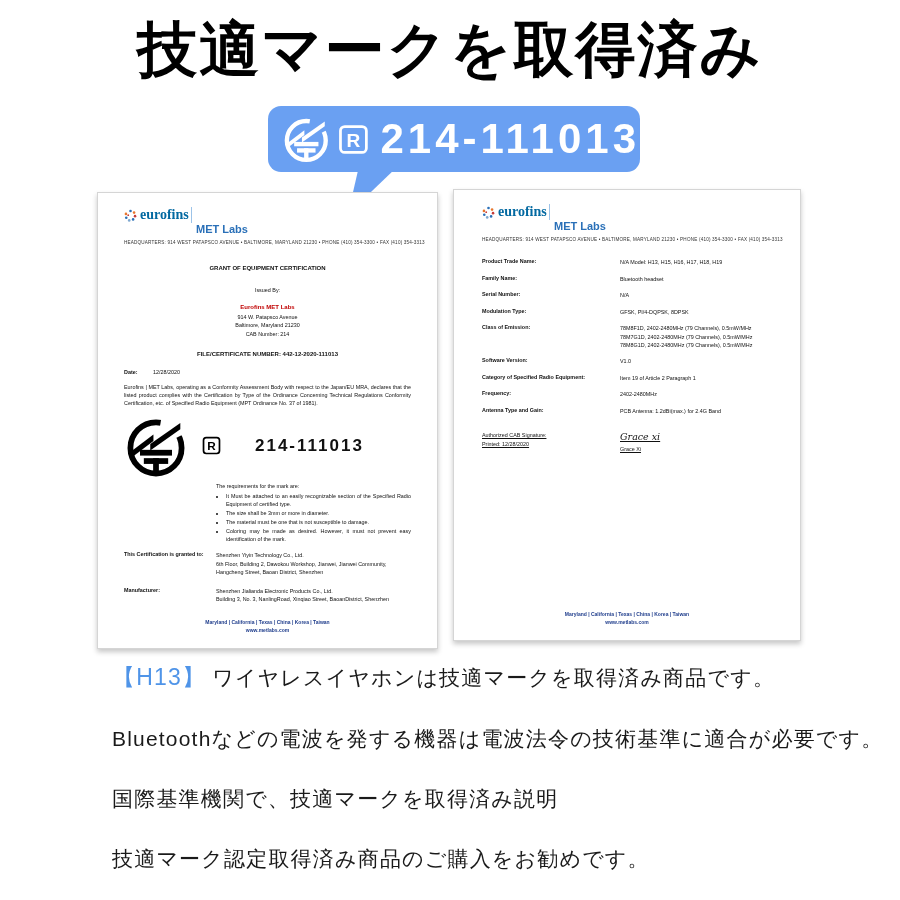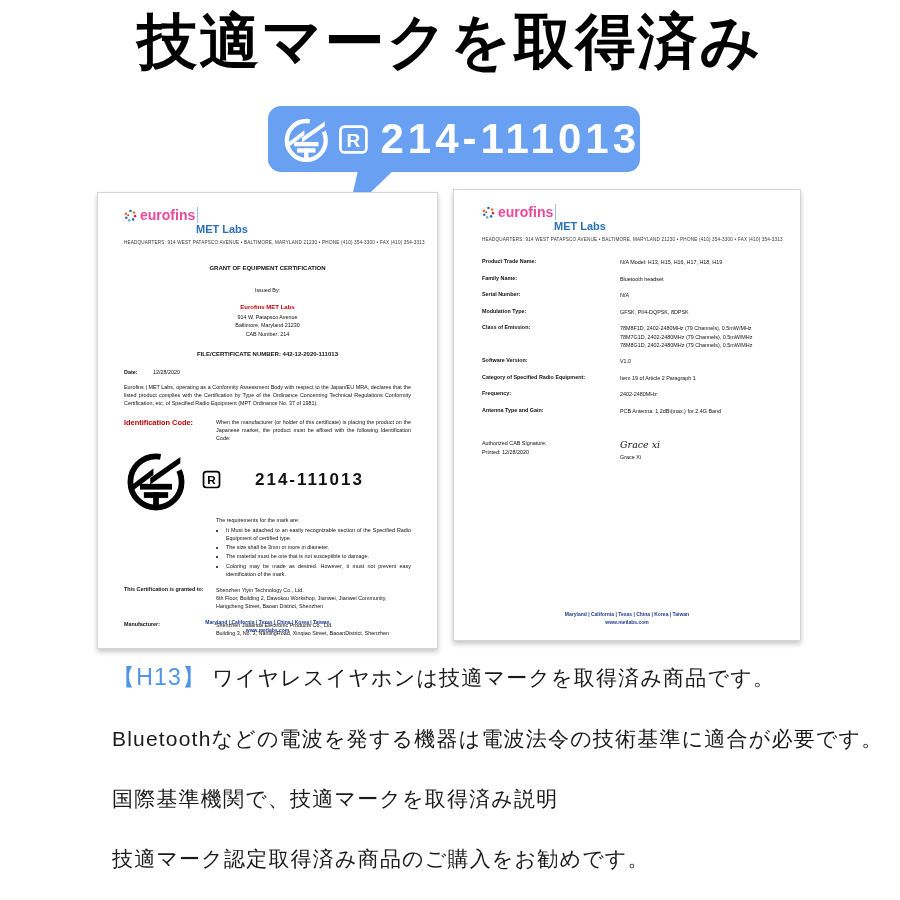--- a/index.html
+++ b/index.html
@@ -1,20 +1,20 @@
 <!DOCTYPE html>
 <html><head>
 <meta charset="utf-8">
 <style>
   html,body{margin:0;padding:0;background:#fff;}
   .page{position:relative;width:900px;height:900px;background:#fff;overflow:hidden;
         font-family:"Liberation Sans",sans-serif;color:#000;}
 
   
-  .main-title{position:absolute;top:2px;left:0;width:100%;text-align:center;
+  .main-title{position:absolute;top:10px;left:0;width:100%;text-align:center;
     font-size:60px;font-weight:900;letter-spacing:2px;color:#000;}
 
   
   .badge{position:absolute;left:268px;top:106px;width:372px;height:66px;
     background:#6aa0f2;border-radius:13px;display:flex;align-items:center;padding-left:14px;box-sizing:border-box;}
   .badge-tail{position:absolute;left:80px;top:62px;width:48px;height:46px;background:#6aa0f2;
     clip-path:polygon(0 100%,22% 0,100% 0);}
   .badge .giteki{width:52px;height:52px;color:#fff;}
   .badge .rbox{width:33px;height:33px;color:#fff;margin-left:7px;}
   .badge-code{color:#fff;font-size:42px;font-weight:bold;letter-spacing:4px;margin-left:12px;white-space:nowrap;}
@@ -22,21 +22,21 @@
   
   .cert{position:absolute;background:#fff;border:1px solid #d5d5d5;
     box-shadow:0 3px 5px rgba(0,0,0,.22);box-sizing:border-box;font-size:5.4px;color:#111;}
   .cert-left{left:97px;top:192px;width:341px;height:457px;padding:14px 26px 10px 26px;}
   .cert-right{left:453px;top:189px;width:348px;height:452px;padding:14px 28px 10px 28px;}
 
   
   .logo{display:inline-block;line-height:1;}
   .logo-top{display:flex;align-items:center;}
   .logo-dots{width:13px;height:13px;margin-right:3px;}
-  .logo-brand{font-size:14px;font-weight:bold;color:#ec4899;letter-spacing:0;}
+  .logo-brand{font-size:14px;font-weight:bold;color:#0369a1;letter-spacing:0;font-family:Liberation Serif, serif;}
   .logo-bar{display:inline-block;width:1px;height:16px;background:#9cc3e8;margin-left:2px;}
   .logo-lab{font-size:11px;font-weight:bold;color:#2a70b8;margin-left:72px;margin-top:1px;}
   .hq-line{margin-top:5px;font-size:4.6px;color:#333;letter-spacing:.2px;white-space:nowrap;}
 
   
   .doc-title{text-align:center;font-weight:bold;font-size:6px;margin-top:20px;}
   .issued-label{text-align:center;font-size:5.4px;margin-top:16px;}
   .issuer{text-align:center;margin-top:10px;line-height:1.6;}
   .issuer .red{color:#c00000;font-weight:bold;font-size:6px;}
   .file-number{text-align:center;font-weight:bold;font-size:6px;margin-top:12px;}
@@ -58,21 +58,21 @@
   .grant-body{line-height:1.55;text-align:left;}
   .mfr-block{margin-top:10px;}
   .cert-footer{position:absolute;bottom:14px;left:0;width:100%;text-align:center;
     color:#1f3d8c;font-weight:bold;font-size:5px;line-height:1.6;}
 
   
   .spec{margin-top:16px;}
   .spec-row{display:flex;margin-bottom:8.5px;}
   .spec-label{font-weight:bold;width:138px;flex:none;}
   .spec-value{line-height:1.5;}
-  .sig-block{display:flex;margin-top:24px;}
+  .sig-block{display:flex;margin-top:16px;text-decoration:underline;}
   .sig-left{width:138px;flex:none;line-height:1.7;}
   .sig-right{position:relative;}
   .sig-script{font-family:"DejaVu Serif",serif;font-style:italic;font-size:9.5px;}
   .sig-name{margin-top:4px;}
 
   
   .notes{position:absolute;left:112px;top:662px;width:700px;color:#1a1a1a;}
   .note-line{font-size:21px;letter-spacing:1.2px;margin-bottom:32px;white-space:nowrap;}
   .note-tag{color:#4f94e8;font-weight:normal;font-size:23px;margin-right:6px;}
 
@@ -145,24 +145,20 @@
       <div>Baltimore, Maryland 21230</div>
       <div>CAB Number: 214</div>
     </div>
     <div class="file-number">FILE/CERTIFICATE NUMBER: 442-12-2020-111013</div>
     <div class="date-row">
       <b>Date:</b>
       <span>12/28/2020</span>
     </div>
     <div class="declaration">Eurofins | MET Labs, operating as a Conformity Assessment Body with respect to the Japan/EU MRA, declares that the listed product complies with the Certification by Type of the Ordinance Concerning Technical Regulations Conformity Certification, etc. of Specified Radio Equipment (MPT Ordinance No. 37 of 1981).</div>
 
-    <div class="idcode-row">
-      <div class="idcode-label">Identification Code:</div>
-      <div class="idcode-note">When the manufacturer (or holder of this certificate) is placing the product on the Japanese market, the product must be affixed with the following Identification Code:</div>
-    </div>
 
     <div class="mark-row">
       <svg class="giteki">
           <use href="#sym-giteki"></use>
         </svg>
       <svg class="rbox">
           <use href="#sym-rbox"></use>
         </svg>
       <span class="big-code">214-111013</span>
     </div>

